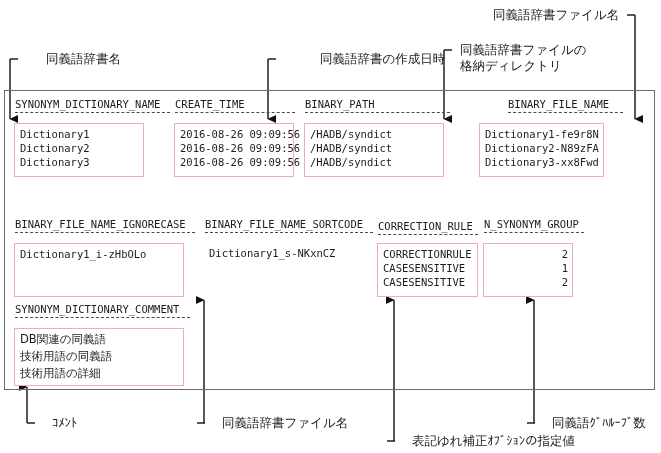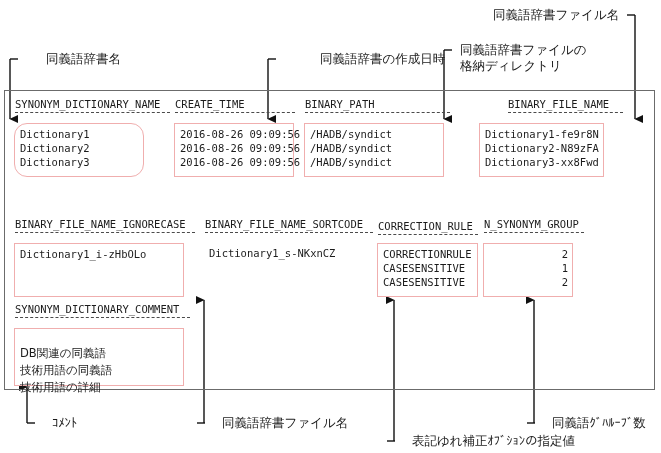--- a/index.html
+++ b/index.html
@@ -100,21 +100,21 @@
   </div>
   <div class="colhead" style="left:305px;top:98px;width:145px;">
     <div class="name">BINARY_PATH</div>
     <div class="rule"></div>
   </div>
   <div class="colhead" style="left:480px;top:98px;width:115px;margin-left:28px;">
     <div class="name">BINARY_FILE_NAME</div>
     <div class="rule"></div>
   </div>
 
-  <div class="valbox" style="left:14px;top:123px;width:130px;height:54px;border-radius:13px;">
+  <div class="valbox" style="left:14px;top:123px;width:130px;height:54px;">
     <span class="mono">Dictionary1</span>
     <span class="mono">Dictionary2</span>
     <span class="mono">Dictionary3</span>
   </div>
 
   <div class="valbox" style="left:174px;top:123px;width:120px;height:54px;">
     <span class="mono">2016-08-26 09:09:56</span>
     <span class="mono">2016-08-26 09:09:56</span>
     <span class="mono">2016-08-26 09:09:56</span>
   </div>
@@ -166,19 +166,19 @@
     <span class="mono">2</span>
     <span class="mono">1</span>
     <span class="mono">2</span>
   </div>
 
   <div class="colhead" style="left:15px;top:303px;width:175px;">
     <div class="name">SYNONYM_DICTIONARY_COMMENT</div>
     <div class="rule"></div>
   </div>
 
-  <div class="valbox" style="left:14px;top:328px;width:170px;height:58px;padding-top:16px;">
+  <div class="valbox" style="left:14px;top:328px;width:170px;height:58px;padding-top:2px;">
     <span class="jp" style="display:block;font-size:11.5px;line-height:17px;">DB関連の同義語</span>
     <span class="jp" style="display:block;font-size:11.5px;line-height:17px;">技術用語の同義語</span>
     <span class="jp" style="display:block;font-size:11.5px;line-height:17px;">技術用語の詳細</span>
   </div>
 
 </div>
 
 </body></html>

